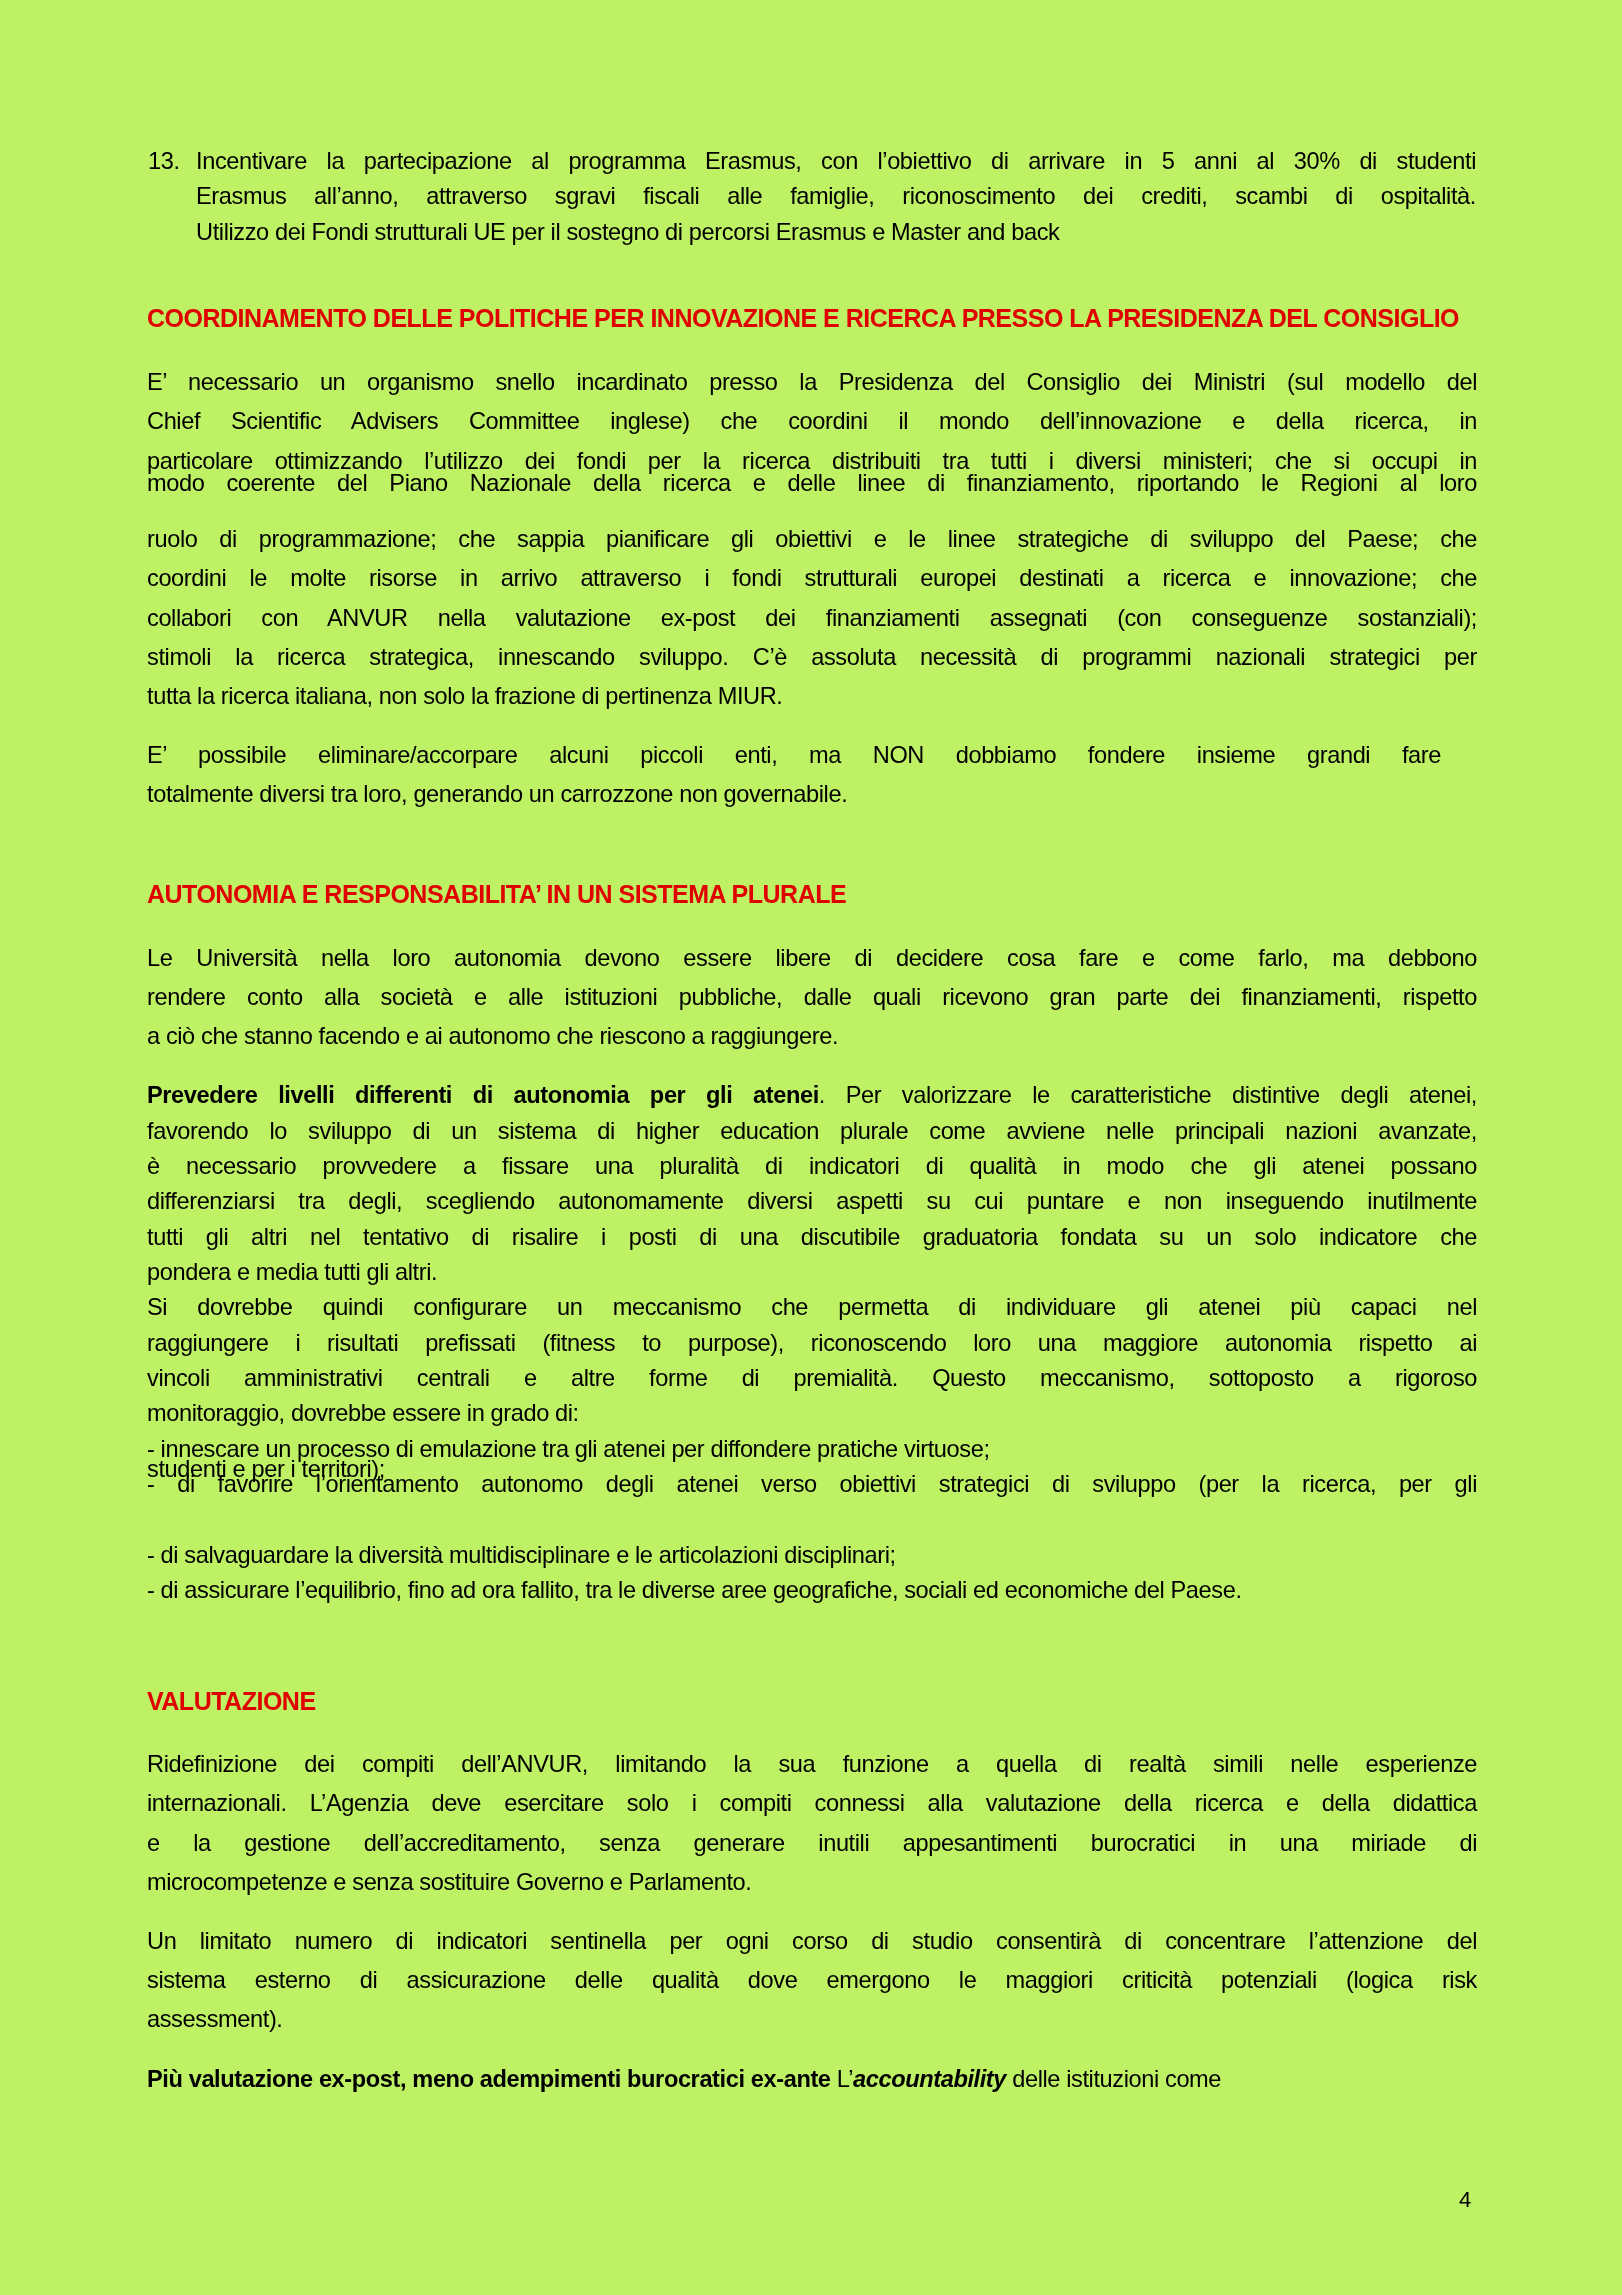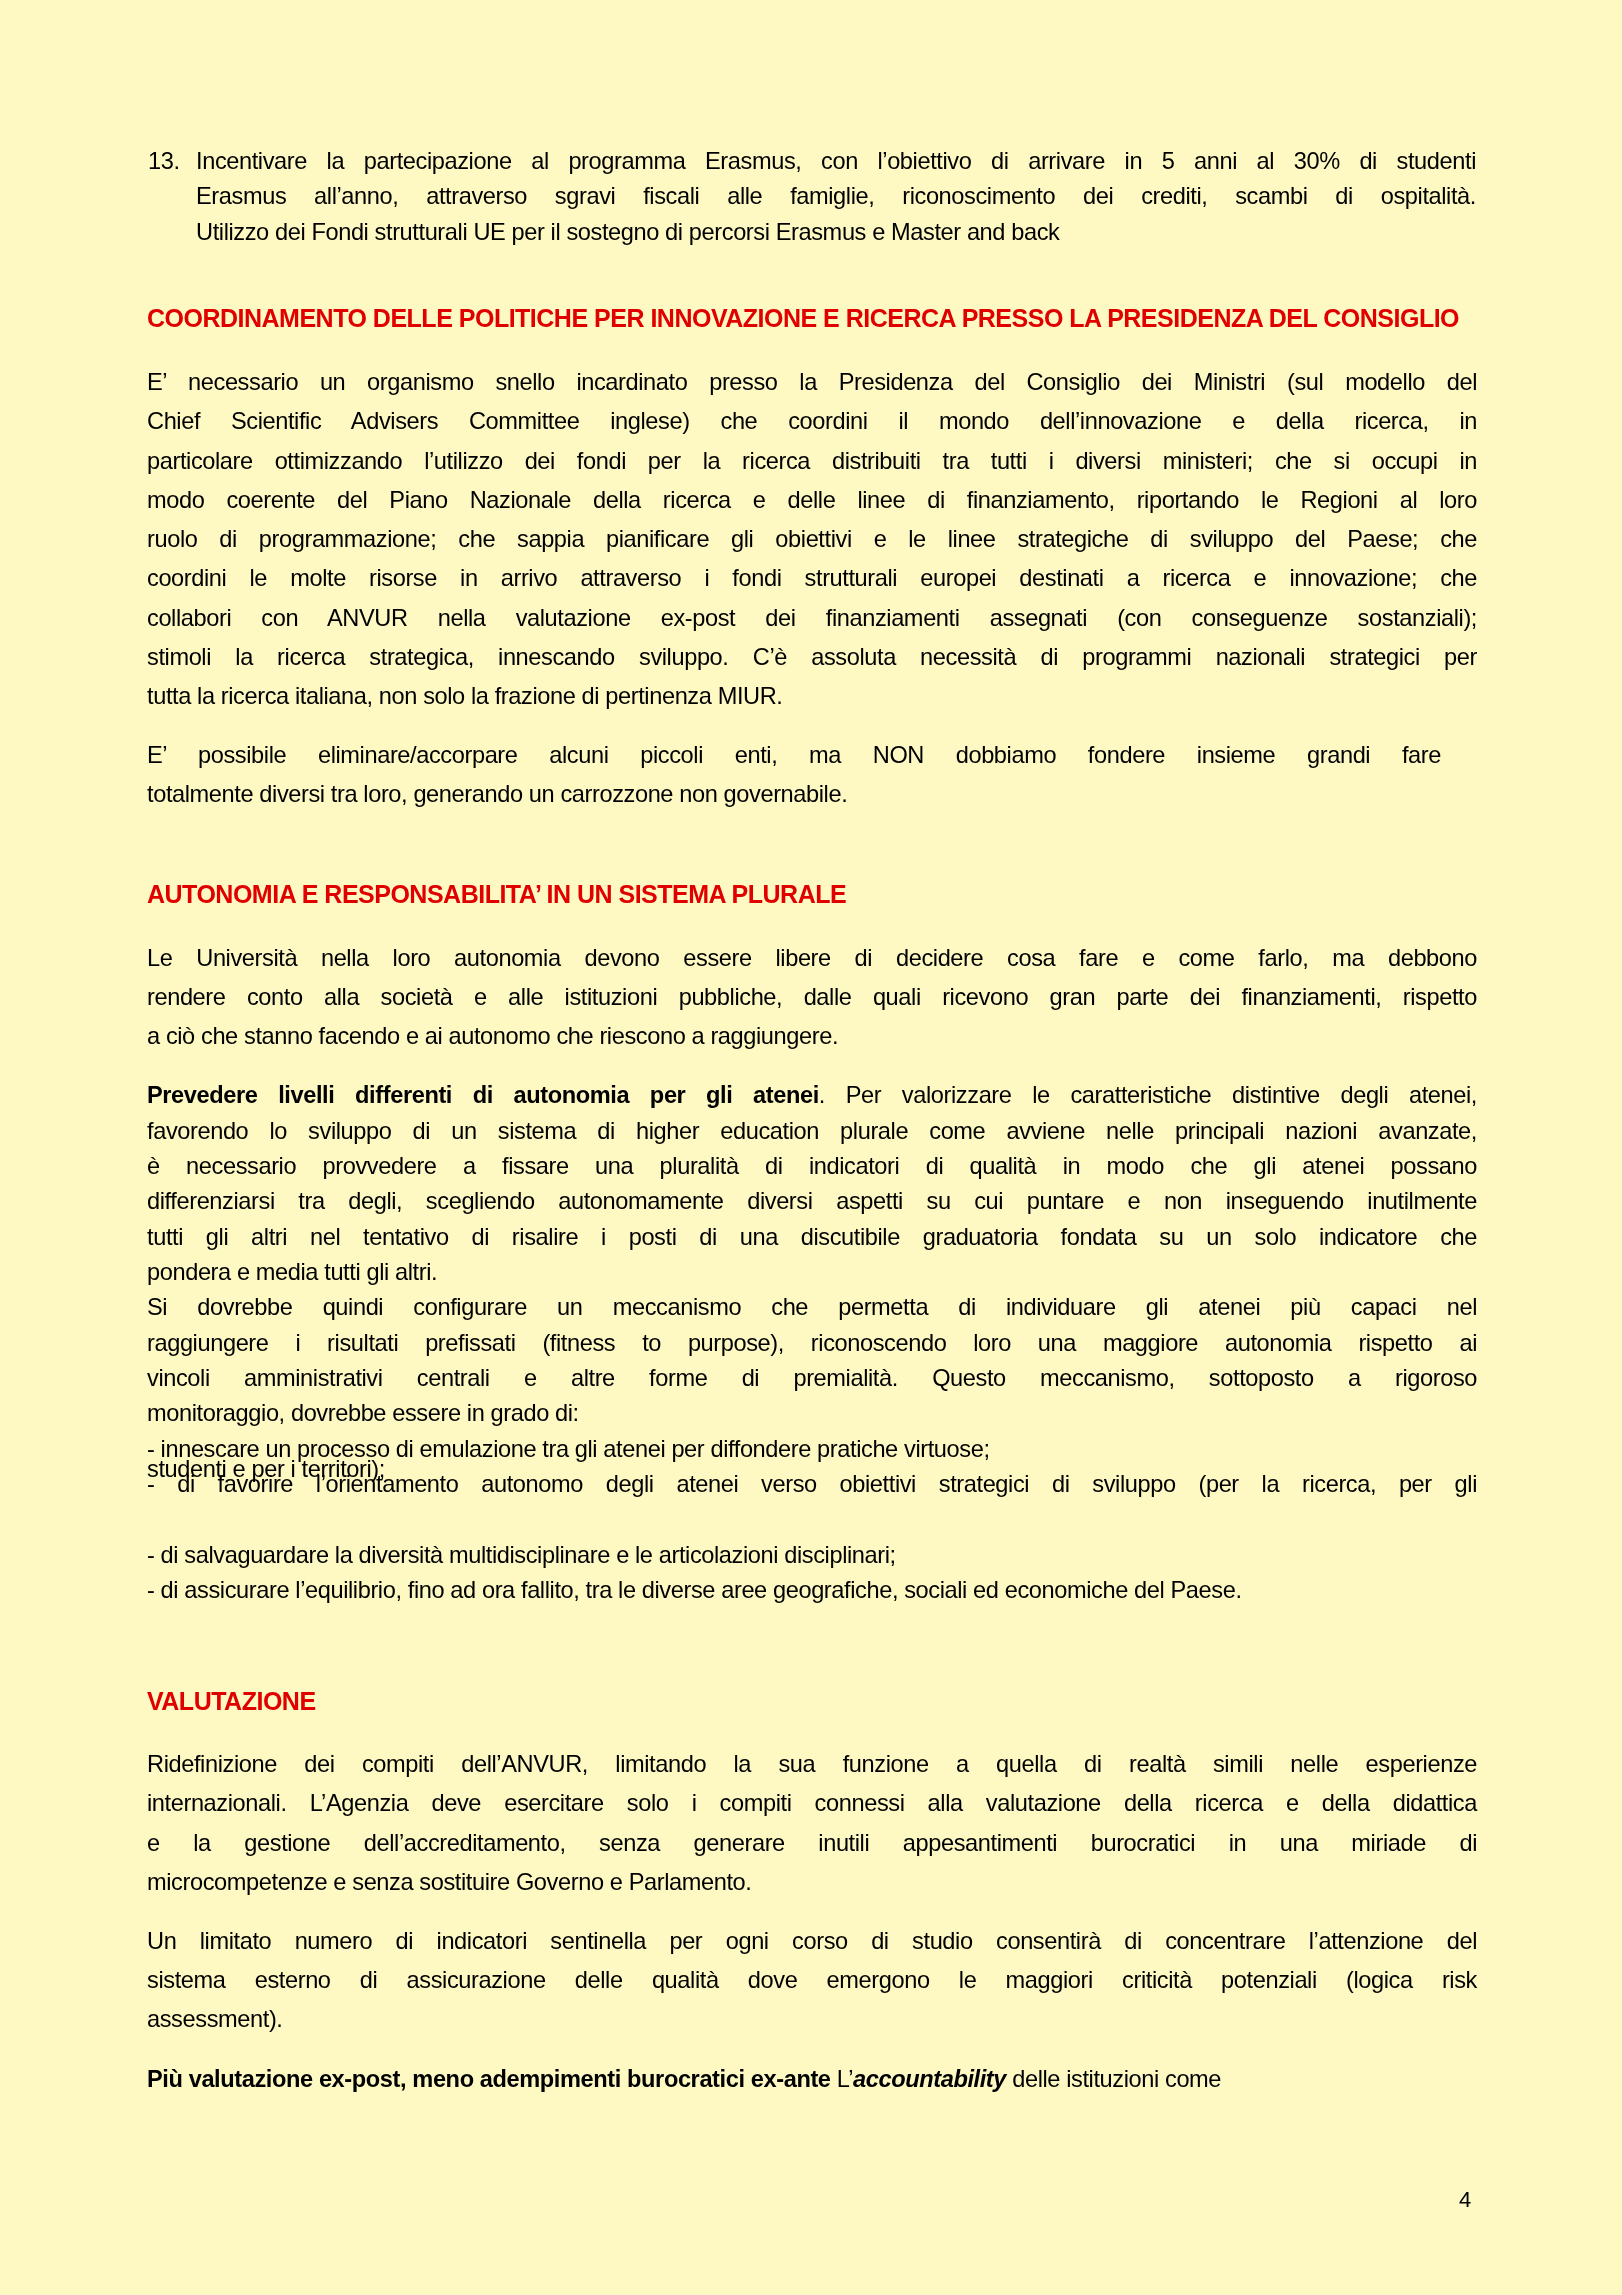--- a/index.html
+++ b/index.html
@@ -1,19 +1,19 @@
 <!DOCTYPE html>
 <html style="font-size:10.5px"><head>
 <meta charset="utf-8">
 <style>
   html, body { margin: 0; padding: 0; background: #ffffff; }
   body { width: 1623px; height: 2295px; position: relative; overflow: hidden; }
   .page {
     position: absolute; left: 0; top: 0; width: 1623px; height: 2295px;
-    background: #fef9c3; color: #000000;
+    background: #bef264; color: #000000;
     font-family: "Liberation Sans", sans-serif;
   }
   .line {
     position: absolute; left: 147px; width: 1330px;
     font-size: 23.6px; line-height: 26px; height: 26px;
     white-space: nowrap; overflow: visible;
     text-align: justify; text-align-last: justify;
     letter-spacing: -0.4px; word-spacing: 0px;
   }
   .line.last { text-align: left; text-align-last: left; }
@@ -39,21 +39,21 @@
     <div class="line list-cont" style="top:183px">Erasmus all’anno, attraverso sgravi fiscali alle famiglie, riconoscimento dei crediti, scambi di ospitalità.</div>
     <div class="line list-cont last" style="top:219px">Utilizzo dei Fondi strutturali UE per il sostegno di percorsi Erasmus e Master and back</div>
   </div>
 
   <div class="heading" style="top:305px">COORDINAMENTO DELLE POLITICHE PER INNOVAZIONE E RICERCA PRESSO LA PRESIDENZA DEL CONSIGLIO</div>
 
   <div>
     <div class="line" style="top:369px">E’ necessario un organismo snello incardinato presso la Presidenza del Consiglio dei Ministri (sul modello del</div>
     <div class="line" style="top:408px">Chief Scientific Advisers Committee inglese) che coordini il mondo dell’innovazione e della ricerca, in</div>
     <div class="line" style="top:448px">particolare ottimizzando l’utilizzo dei fondi per la ricerca distribuiti tra tutti i diversi ministeri; che si occupi in</div>
-    <div class="line" style="top:487px">modo coerente del Piano Nazionale della ricerca e delle linee di finanziamento, riportando le Regioni al loro</div>
+    <div class="line" style="top:470px">modo coerente del Piano Nazionale della ricerca e delle linee di finanziamento, riportando le Regioni al loro</div>
     <div class="line" style="top:526px">ruolo di programmazione; che sappia pianificare gli obiettivi e le linee strategiche di sviluppo del Paese; che</div>
     <div class="line" style="top:565px">coordini le molte risorse in arrivo attraverso i fondi strutturali europei destinati a ricerca e innovazione; che</div>
     <div class="line" style="top:605px">collabori con ANVUR nella valutazione ex-post dei finanziamenti assegnati (con conseguenze sostanziali);</div>
     <div class="line" style="top:644px">stimoli la ricerca strategica, innescando sviluppo. C’è assoluta necessità di programmi nazionali strategici per</div>
     <div class="line last" style="top:683px">tutta la ricerca italiana, non solo la frazione di pertinenza MIUR.</div>
   </div>
 
   <div>
     <div class="line" style="top:742px; width:1294px">E’ possibile eliminare/accorpare alcuni piccoli enti, ma NON dobbiamo fondere insieme grandi fare</div>
     <div class="line last" style="top:781px">totalmente diversi tra loro, generando un carrozzone non governabile.</div>

